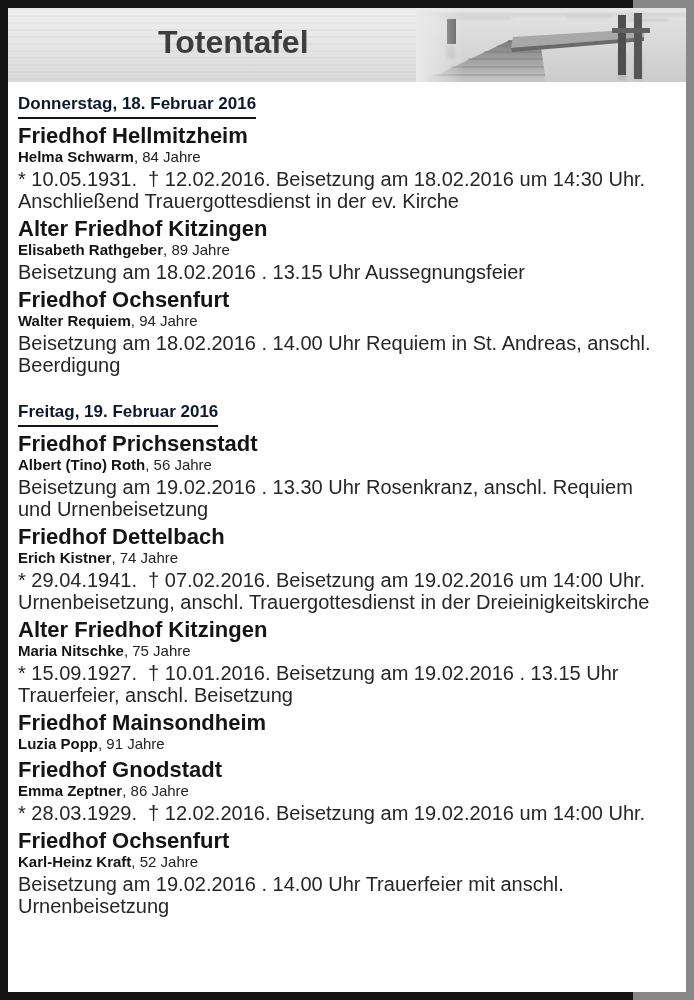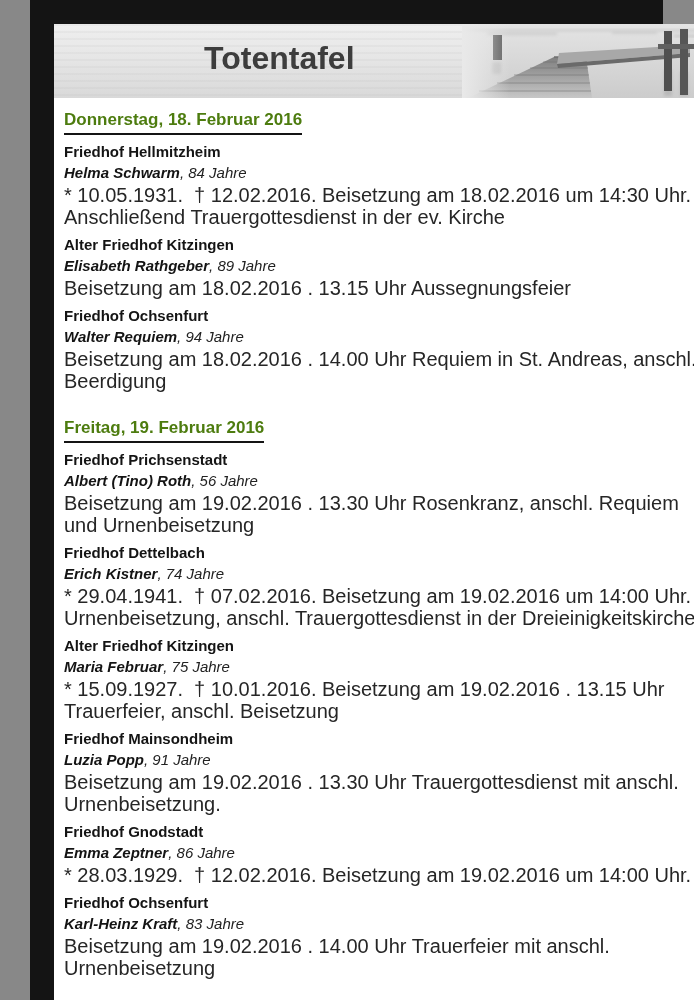--- a/index.html
+++ b/index.html
@@ -1,24 +1,23 @@
 <!DOCTYPE html>
 <html lang="de"><head>
 <meta charset="utf-8">
 <style>
   html, body { margin: 0; padding: 0; background: #888; }
   * { box-sizing: border-box; }
 
   .page {
     width: 633px; height: 1000px;
     background: #141414;
-    padding: 24px;
+    padding: 8px;
     font-family: "Liberation Sans", sans-serif;
     position: relative;
-    margin-left: 30px;
   }
   .inner {
     width: 678px; height: 984px;
     background: #ffffff;
     overflow: hidden;
   }
 
   
   .header {
     position: relative;
@@ -53,39 +52,38 @@
   .content {
     padding: 6px 16px 0 10px;
     color: #1d1d1d;
   }
   .date-wrap { margin: 6px 0 2px 0; }
   .date-heading {
     display: inline-block;
     font-size: 17px;
     line-height: 20px;
     font-weight: 700;
-    color: #4d7c0f;
+    color: #0f172a;
     border-bottom: 2px solid #141414;
     padding-bottom: 3px;
     margin: 0;
   }
   .cemetery {
-    font-size: 15px;
+    font-size: 22px;
     line-height: 20px;
     font-weight: 700;
     color: #141414;
     margin: 7px 0 2px 0;
   }
   .cemetery.secondary { margin-top: 8px; }
   .name-line {
     font-size: 15px;
     line-height: 18px;
     margin: 0 0 2px 0;
     color: #222;
-    font-style: italic;
   }
   .name-line .name { font-weight: 700; color: #141414; }
   .details {
     font-size: 20px;
     line-height: 22px;
     margin: 0 0 1px 0;
     color: #262626;
   }
   .day-section + .day-section { margin-top: 26px; }
 </style>
@@ -189,38 +187,37 @@
         </article>
 
         <article>
           <h3 class="cemetery">Friedhof Dettelbach</h3>
           <p class="name-line"><span class="name">Erich Kistner</span><span>, 74 Jahre</span></p>
           <p class="details">* 29.04.1941.&nbsp; † 07.02.2016. Beisetzung am 19.02.2016 um 14:00 Uhr. Urnenbeisetzung, anschl. Trauergottesdienst in der Dreieinigkeitskirche</p>
         </article>
 
         <article>
           <h3 class="cemetery">Alter Friedhof Kitzingen</h3>
-          <p class="name-line"><span class="name">Maria Februar</span><span>, 75 Jahre</span></p>
+          <p class="name-line"><span class="name">Maria Nitschke</span><span>, 75 Jahre</span></p>
           <p class="details">* 15.09.1927.&nbsp; † 10.01.2016. Beisetzung am 19.02.2016 . 13.15 Uhr Trauerfeier, anschl. Beisetzung</p>
         </article>
 
         <article>
           <h3 class="cemetery">Friedhof Mainsondheim</h3>
           <p class="name-line"><span class="name">Luzia Popp</span><span>, 91 Jahre</span></p>
-          <p class="details">Beisetzung am 19.02.2016 . 13.30 Uhr Trauergottesdienst mit anschl. Urnenbeisetzung.</p>
         </article>
 
         <article>
           <h3 class="cemetery">Friedhof Gnodstadt</h3>
           <p class="name-line"><span class="name">Emma Zeptner</span><span>, 86 Jahre</span></p>
           <p class="details">* 28.03.1929.&nbsp; † 12.02.2016. Beisetzung am 19.02.2016 um 14:00 Uhr.</p>
         </article>
 
         <article>
           <h3 class="cemetery">Friedhof Ochsenfurt</h3>
-          <p class="name-line"><span class="name">Karl-Heinz Kraft</span><span>, 83 Jahre</span></p>
+          <p class="name-line"><span class="name">Karl-Heinz Kraft</span><span>, 52 Jahre</span></p>
           <p class="details">Beisetzung am 19.02.2016 . 14.00 Uhr Trauerfeier mit anschl. Urnenbeisetzung</p>
         </article>
       </section>
 
     </main>
   </div>
 </div>
 
 </body></html>

